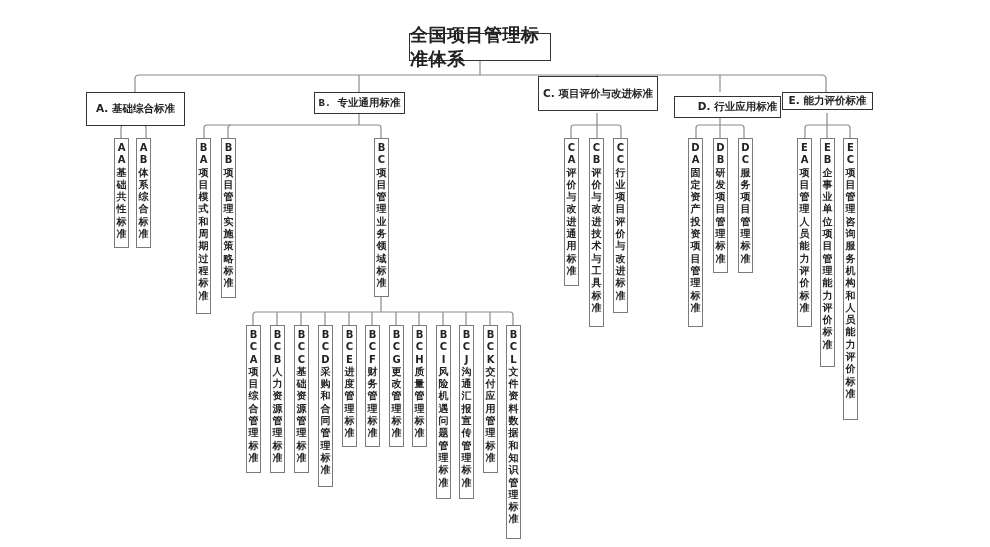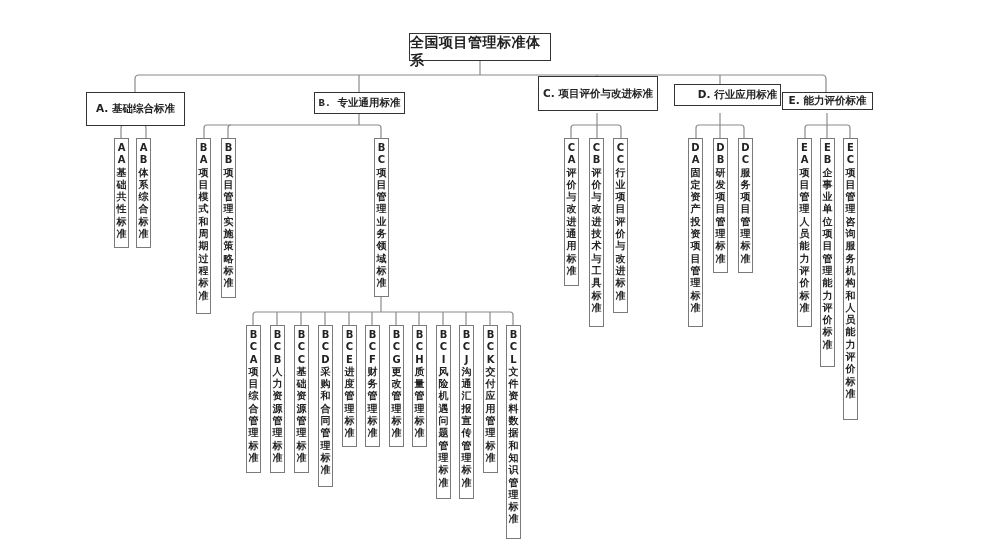--- a/index.html
+++ b/index.html
@@ -1,22 +1,22 @@
 <!DOCTYPE html>
 <html><head>
 <meta charset="utf-8">
 <style>
   html, body { margin:0; padding:0; background:#ffffff; }
   body { width:990px; height:547px; position:relative; overflow:hidden;
          font-family:"DejaVu Sans", "Liberation Sans", sans-serif; color:#222; }
   #canvas { position:absolute; left:0; top:0; width:990px; height:547px; }
   svg.lines { position:absolute; left:0; top:0; width:990px; height:547px; }
   .node { position:absolute; box-sizing:border-box; background:#fff; }
-  .root { border:1.5px solid #333; font-size:14px; font-weight:bold;
-          display:flex; justify-content:center; letter-spacing:0.5px; }
+  .root { border:1.5px solid #333; font-size:18px; font-weight:bold;
+          display:flex; align-items:center; justify-content:center; letter-spacing:0.5px; }
   .l1 { border:1.5px solid #333; font-size:10.5px; font-weight:bold;
         display:flex; align-items:center; justify-content:center; white-space:nowrap; }
   .leaf { border:1px solid #7a7a7a; font-size:10px; font-weight:bold; line-height:12.3px;
           text-align:center; padding-top:3px; word-break:break-all;
           writing-mode:horizontal-tb; }
   .leaf span { display:block; }
 </style>
 </head>
 <body>
 
@@ -70,21 +70,21 @@
 
   <div class="node l1" style="left:86px;top:92px;width:99px;height:34px;">
     <span>A. 基础综合标准</span>
   </div>
   <div class="node l1" style="left:314px;top:92px;width:91px;height:22px;font-family:Liberation Mono, monospace;">
     <span>B. 专业通用标准</span>
   </div>
   <div class="node l1" style="left:538px;top:76px;width:120px;height:35px;">
     <span>C. 项目评价与改进标准</span>
   </div>
-  <div class="node l1" style="left:674px;top:84px;width:107px;height:22px;padding-left:20px;">
+  <div class="node l1" style="left:674px;top:96px;width:107px;height:22px;padding-left:20px;">
     <span>D. 行业应用标准</span>
   </div>
   <div class="node l1" style="left:782px;top:92px;width:91px;height:18px;">
     <span>E. 能力评价标准</span>
   </div>
 
   <div class="node leaf vtext" style="left:114px;top:138px;width:15px;height:110px;">
       <span>A</span>
       <span>A</span>
       <span>基</span>

